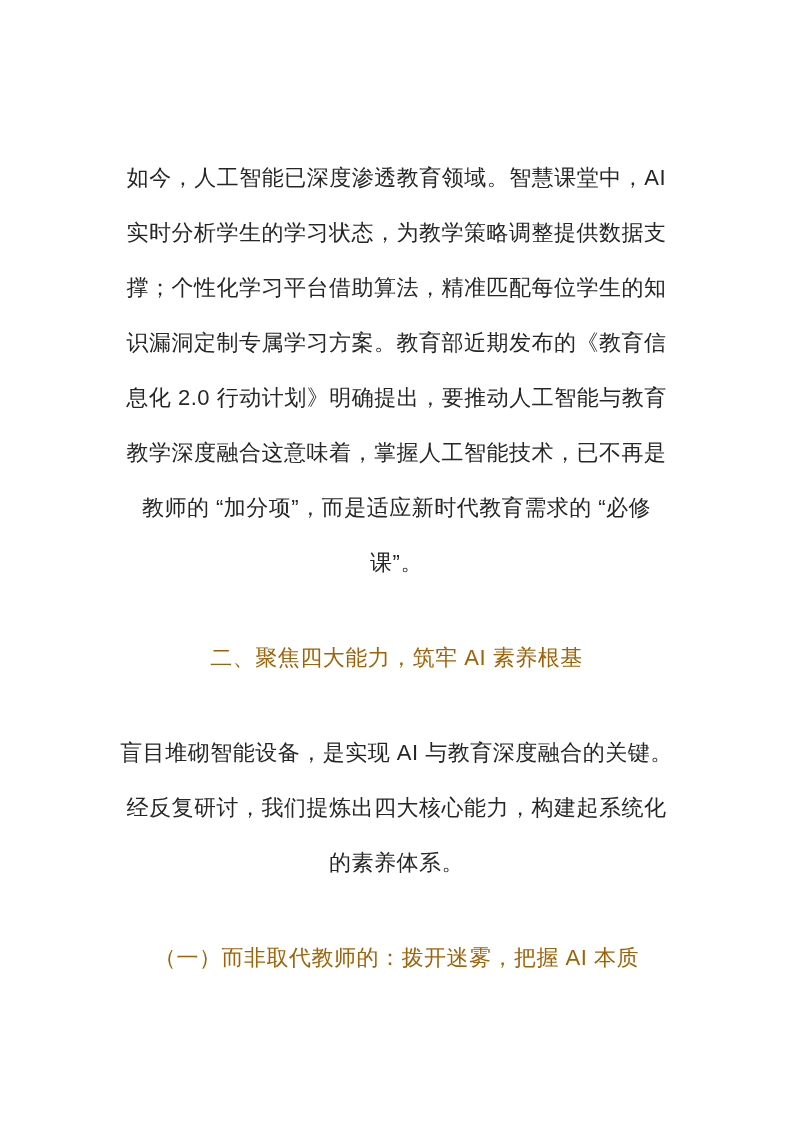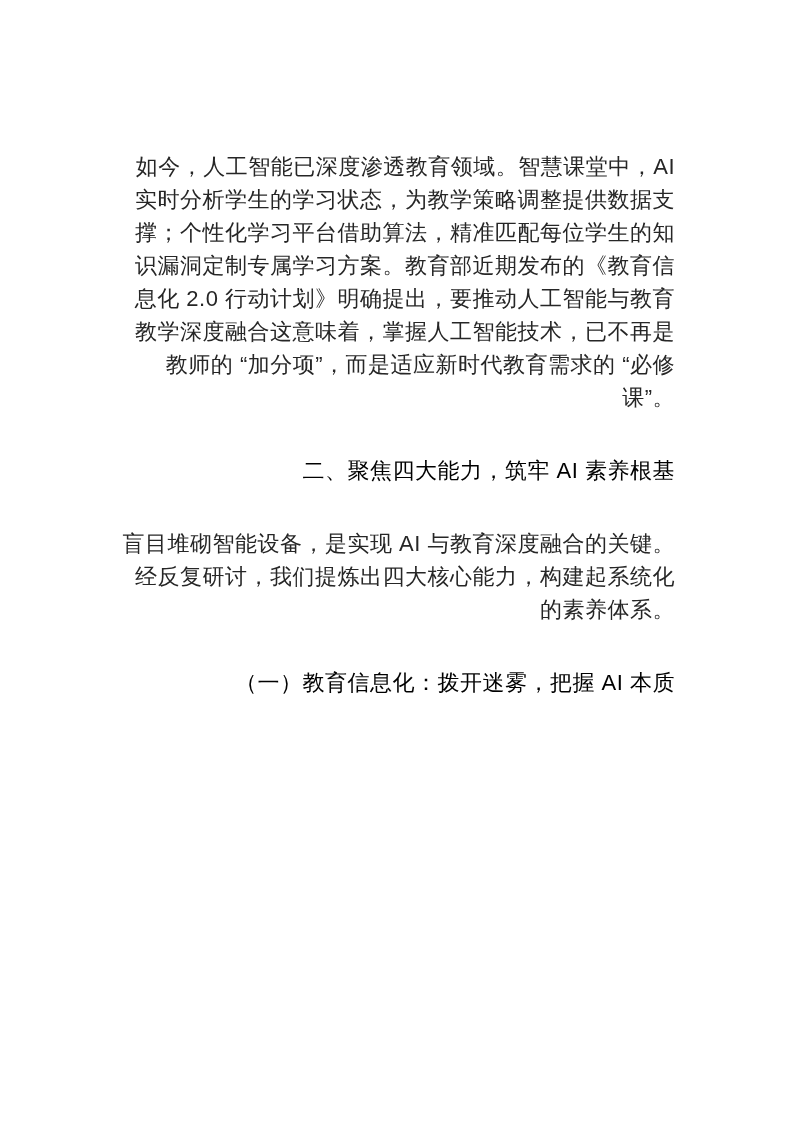--- a/index.html
+++ b/index.html
@@ -17,37 +17,37 @@
     width: 793px;
     height: 1122px;
     background: #ffffff;
     box-sizing: border-box;
   }
   .content {
     box-sizing: border-box;
     padding: 150px 118px 0 118px;
     color: #262626;
     font-size: 22px;
-    line-height: 33px;
-    text-align: right;
+    line-height: 55px;
+    text-align: center;
     letter-spacing: 0.5px;
   }
   .para {
     margin: 0 0 40px 0;
     font-weight: 400;
   }
   .heading {
     margin: 0 0 40px 0;
     font-weight: 400;
-    color: #000000;
+    color: #a16207;
   }
 </style>
 </head>
 <body>
 
 <div class="page">
   <div class="content">
     <p class="para">如今，人工智能已深度渗透教育领域。智慧课堂中，AI 实时分析学生的学习状态，为教学策略调整提供数据支撑；个性化学习平台借助算法，精准匹配每位学生的知识漏洞定制专属学习方案。教育部近期发布的《教育信息化 2.0 行动计划》明确提出，要推动人工智能与教育教学深度融合这意味着，掌握人工智能技术，已不再是教师的 “加分项”，而是适应新时代教育需求的 “必修课”。</p>
     <p class="heading">二、聚焦四大能力，筑牢 AI 素养根基</p>
     <p class="para">盲目堆砌智能设备，是实现 AI 与教育深度融合的关键。经反复研讨，我们提炼出四大核心能力，构建起系统化的素养体系。</p>
-    <p class="heading">（一）教育信息化：拨开迷雾，把握 AI 本质</p>
+    <p class="heading">（一）而非取代教师的：拨开迷雾，把握 AI 本质</p>
   </div>
 </div>
 
 </body></html>

